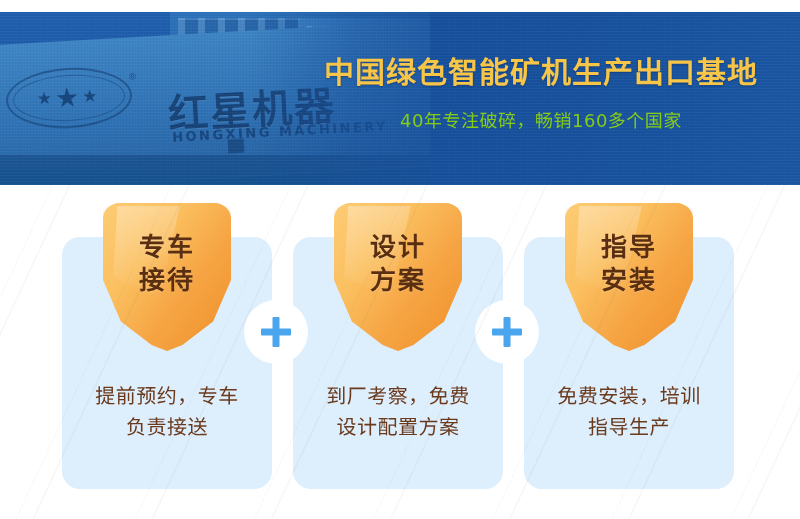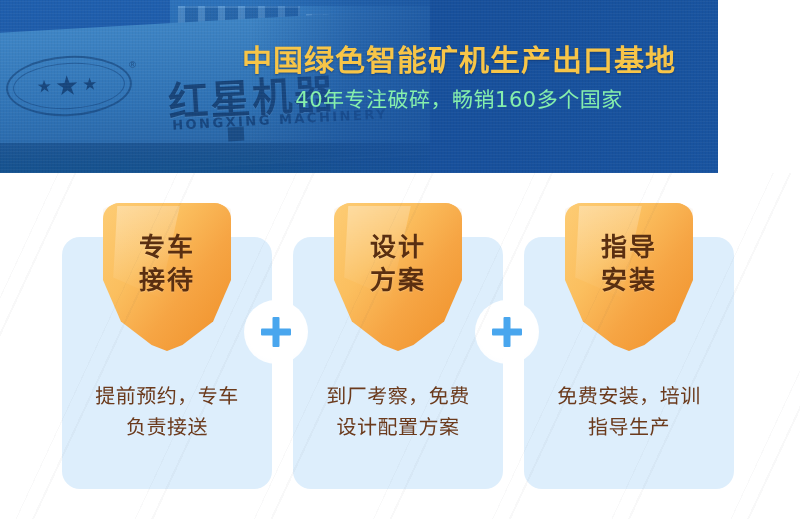--- a/index.html
+++ b/index.html
@@ -45,22 +45,22 @@
         rgba(0,0,0,0.000) 108px
       );
     pointer-events: none;
     z-index: 6;
   }
 
   
   .banner {
     position: absolute;
     left: 0;
-    top: 0;
-    width: 718px;
+    top: 12px;
+    width: 800px;
     height: 173px;
     overflow: hidden;
     background: #17509c;
   }
   .banner-photo {
     position: absolute;
     left: 0;
     top: 0;
     width: 430px;
     height: 173px;
@@ -247,23 +247,23 @@
   .banner-title {
     font-size: 30px;
     font-weight: bold;
     color: #f7c548;
     letter-spacing: 1px;
     line-height: 1.1;
     white-space: nowrap;
     text-shadow: 0 1px 2px rgba(0,20,60,0.35);
   }
   .banner-subtitle {
-    margin-top: 12px;
-    font-size: 21px;
-    color: #86efac;
+    margin-top: 22px;
+    font-size: 18px;
+    color: #84cc16;
     letter-spacing: 0.5px;
     line-height: 1.1;
     white-space: nowrap;
   }
 
   
   .cards {
     position: absolute;
     left: 0;
     top: 173px;

